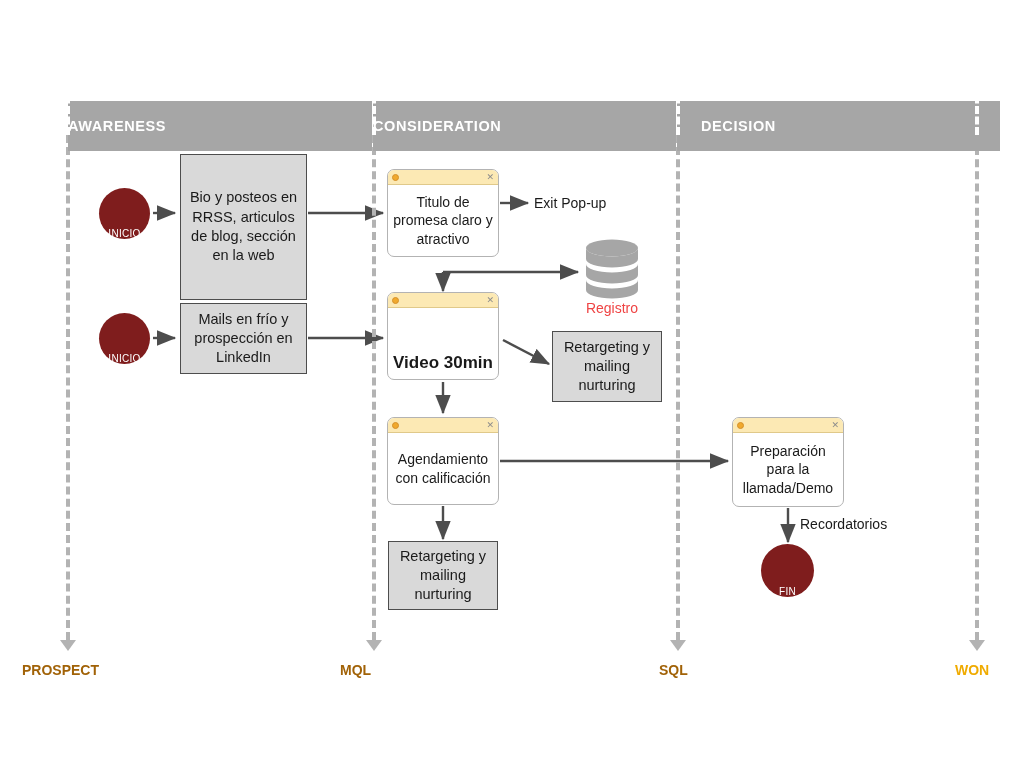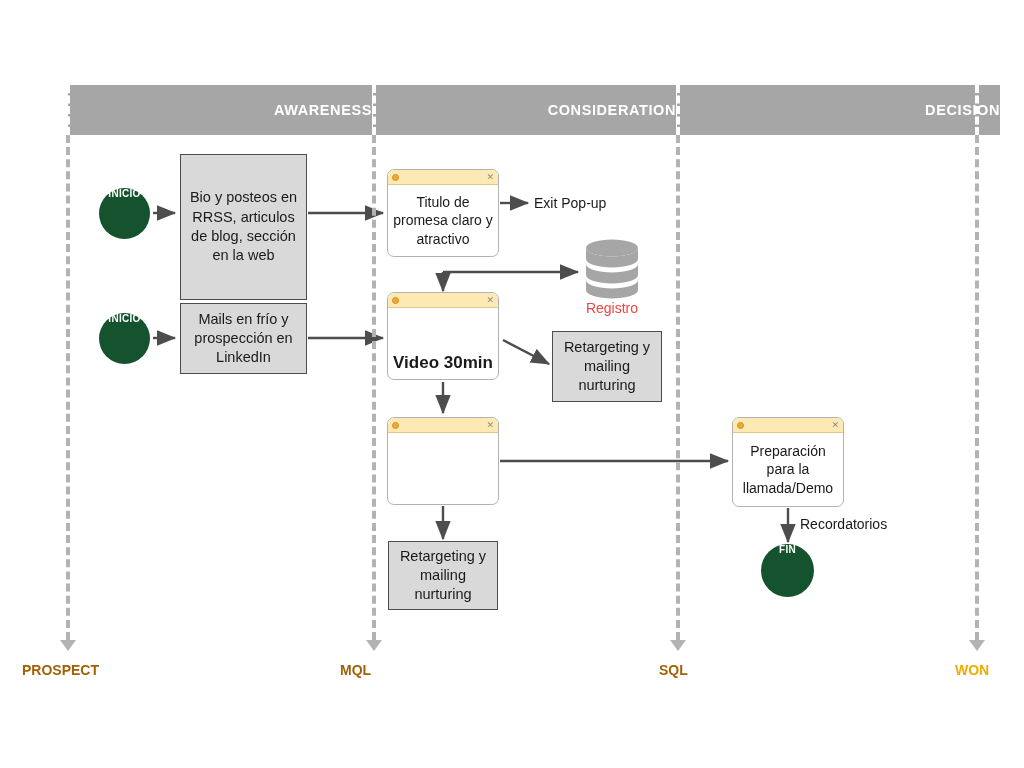--- a/index.html
+++ b/index.html
@@ -28,25 +28,26 @@
     pointer-events: none;
   }
 
   
   .stage-header {
     position: absolute;
     height: 50px;
     background: #a6a6a6;
     display: flex;
     align-items: center;
-    justify-content: flex-end;
+    justify-content: flex-start;
     color: #ffffff;
     font-size: 14.5px;
     font-weight: bold;
     letter-spacing: 0.6px;
+    margin-top: 16px;
   }
 
   
   .lane-line {
     position: absolute;
     width: 0;
     border-left: 4px dashed #b3b3b3;
     top: 85px;
   }
   .lane-line.over-header {
@@ -68,27 +69,27 @@
     font-weight: bold;
     color: #a16207;
     white-space: nowrap;
   }
   .lane-label.won { color: #f0ab00; }
 
   
   .circle-node {
     position: absolute;
     border-radius: 50%;
-    background: #14532d;
+    background: #7f1d1d;
     color: #ffffff;
     display: flex;
-    align-items: flex-start;
+    align-items: flex-end;
     justify-content: center;
     font-size: 10px;
-    font-weight: bold;
+    font-weight: normal;
     letter-spacing: 0.3px;
   }
 
   
   .proc-box {
     position: absolute;
     background: #d9d9d9;
     border: 1px solid #4d4d4d;
     display: flex;
     align-items: center;
@@ -279,20 +280,21 @@
       <span class="win-close">✕</span>
     </div>
     <div class="win-body bold">Video 30min</div>
   </div>
 
   <div class="win-box" style="left:387px; top:417px; width:112px; height:88px;">
     <div class="win-title">
       <span class="win-dot"></span>
       <span class="win-close">✕</span>
     </div>
+    <div class="win-body">Agendamiento con calificación</div>
   </div>
 
   <div class="win-box" style="left:732px; top:417px; width:112px; height:90px;">
     <div class="win-title">
       <span class="win-dot"></span>
       <span class="win-close">✕</span>
     </div>
     <div class="win-body">Preparación para la llamada/Demo</div>
   </div>
 

